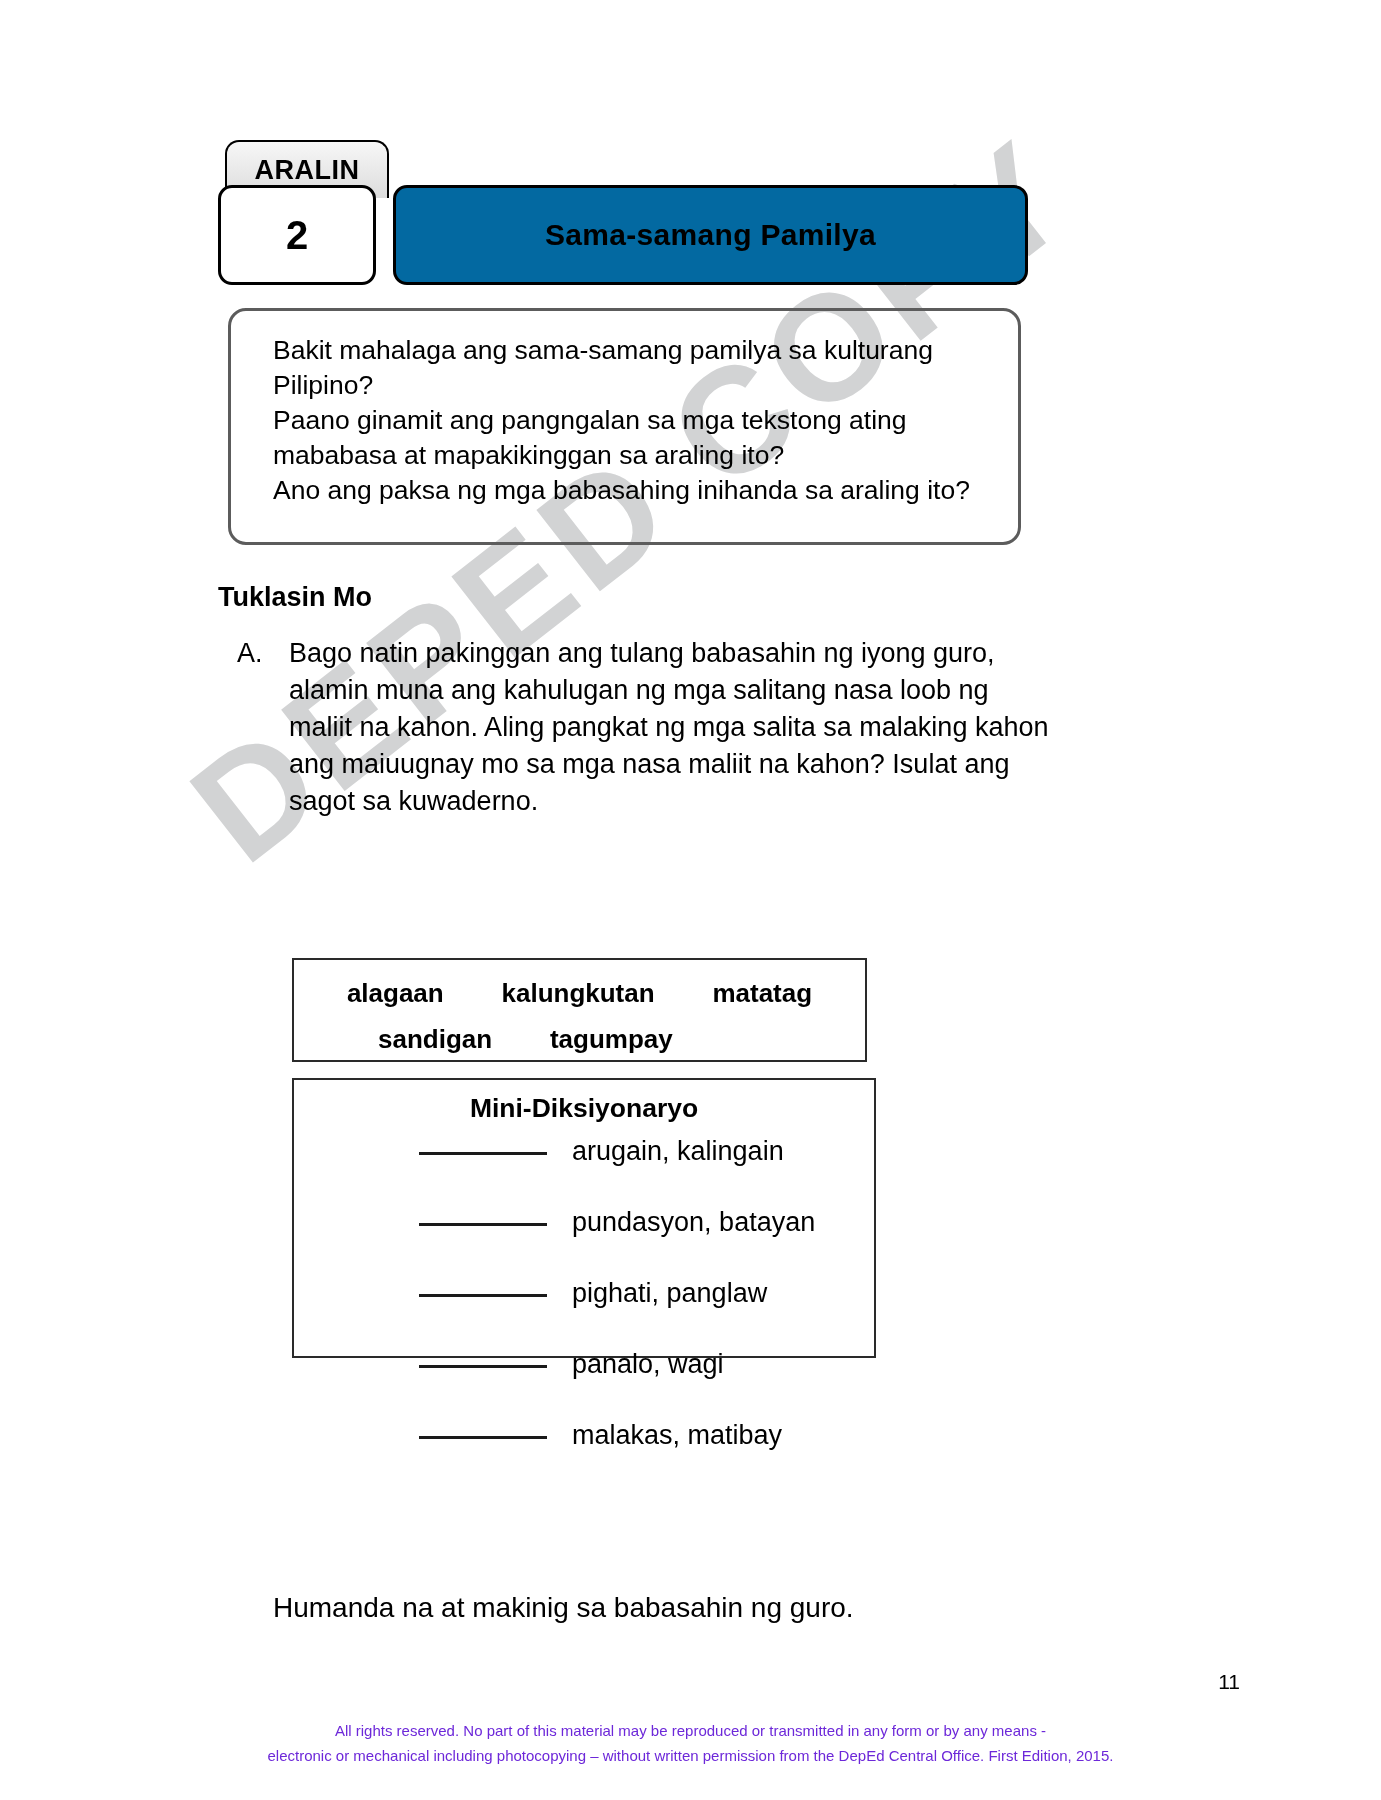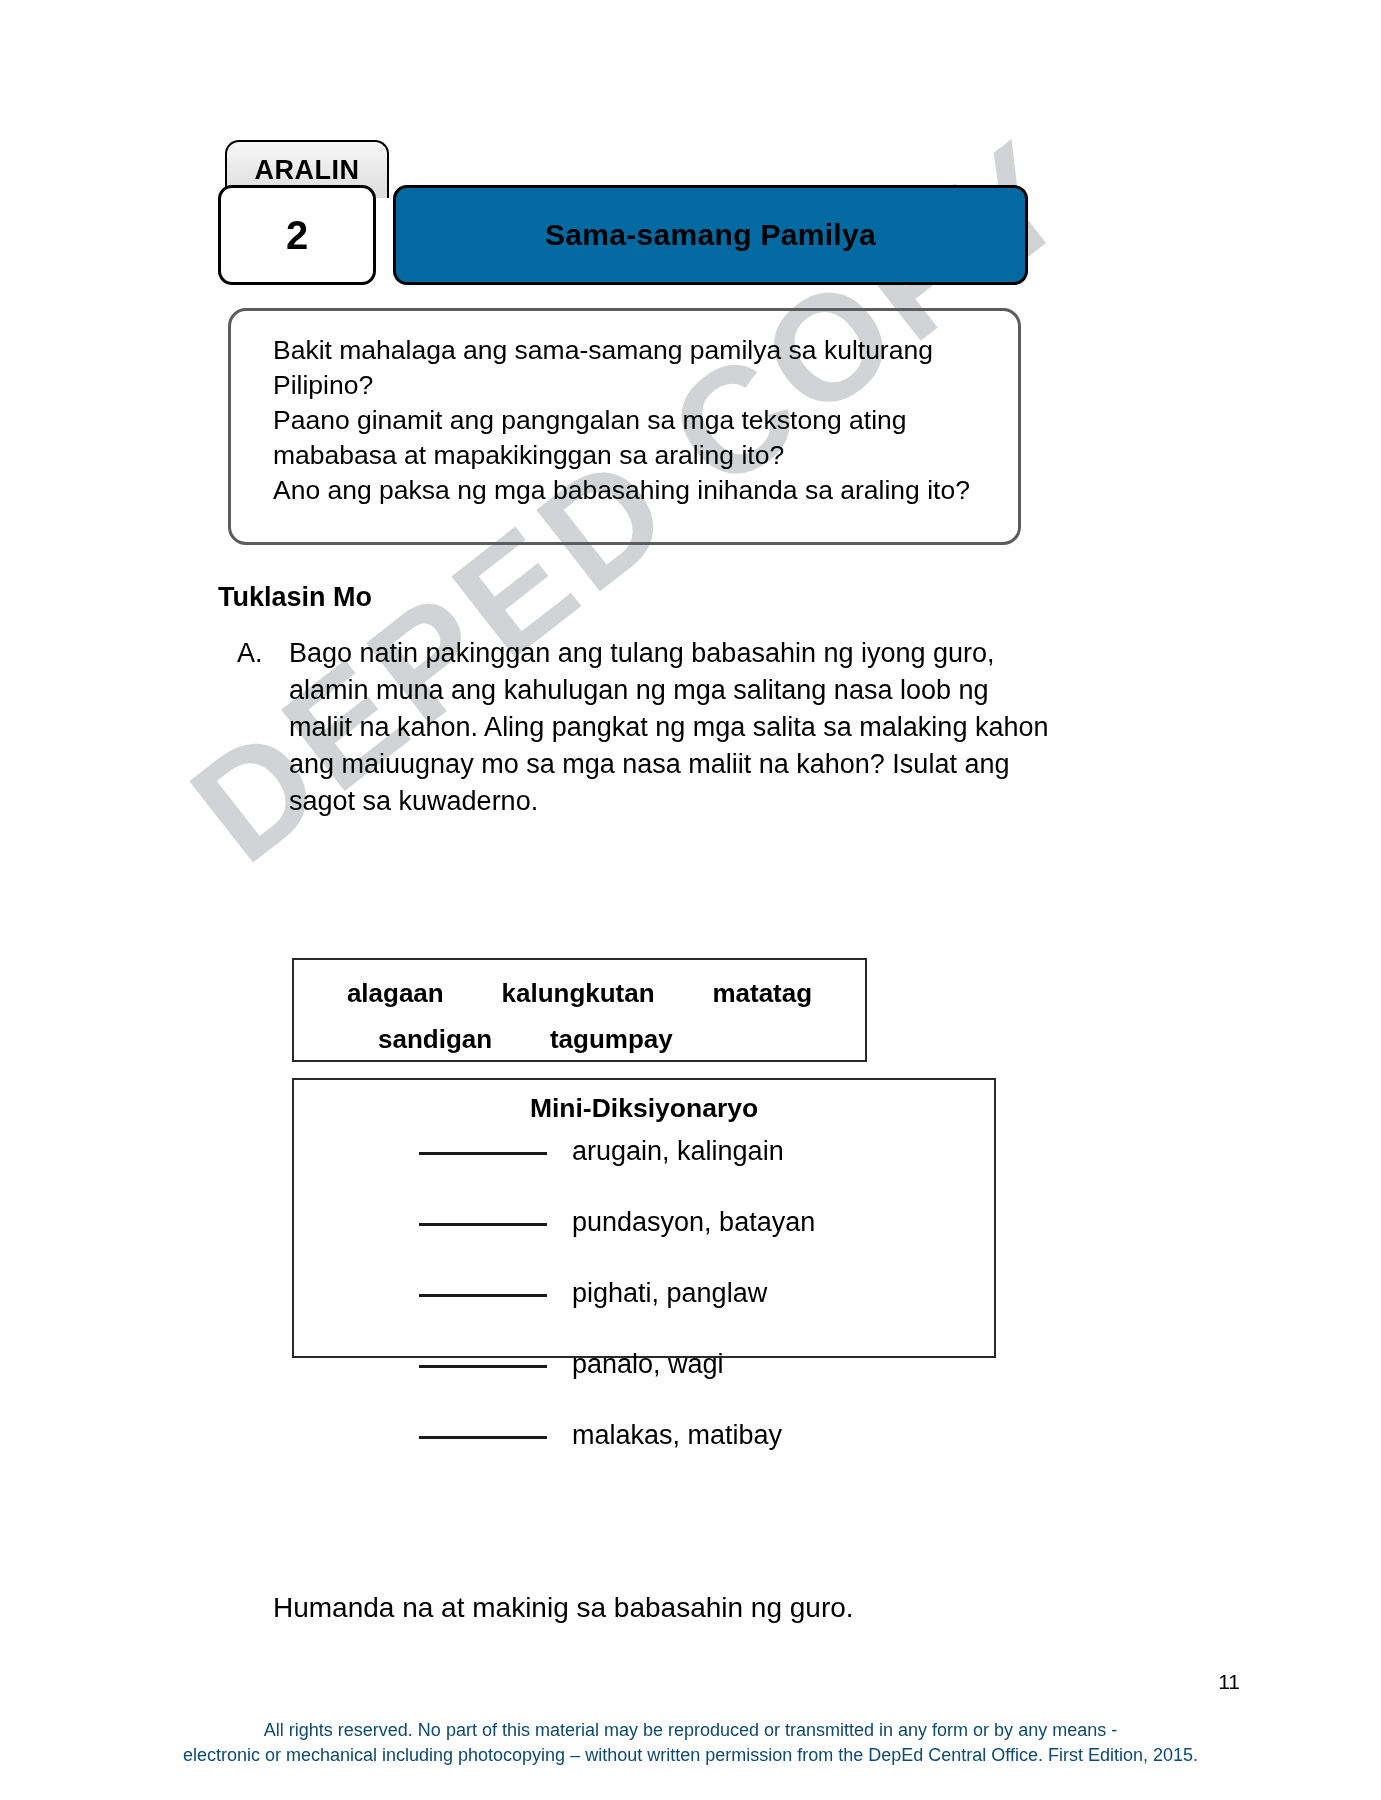--- a/index.html
+++ b/index.html
@@ -177,21 +177,21 @@
   #word-bank .wb-row.row-2 {
     text-align: left;
     padding-left: 84px;
   }
 
   
   #mini-dict {
     position: absolute;
     left: 292px;
     top: 1078px;
-    width: 704px;
+    width: 584px;
     height: 280px;
     border: 2px solid #2a2a2a;
     background: transparent;
   }
   #mini-dict-title {
     text-align: center;
     font-weight: bold;
     font-size: 26.5px;
     padding-top: 13px;
   }
@@ -244,23 +244,23 @@
     font-size: 21px;
   }
 
   
   #copyright {
     position: absolute;
     left: 0;
     top: 1718px;
     width: 1381px;
     text-align: center;
-    font-size: 18px;
+    font-size: 15px;
     line-height: 25px;
-    color: #0c4a6e;
+    color: #6d28d9;
   }
   #copyright div { white-space: nowrap; }
 </style>
 </head>
 <body>
 
 <div id="watermark">
   <div class="wm-text">DEPED COPY</div>
 </div>
 

